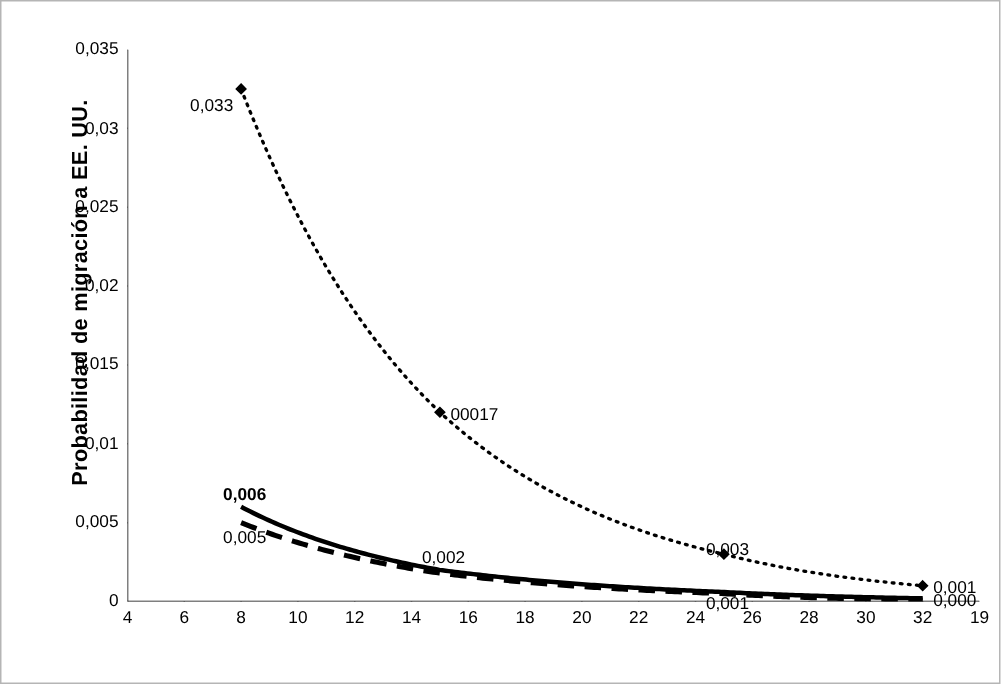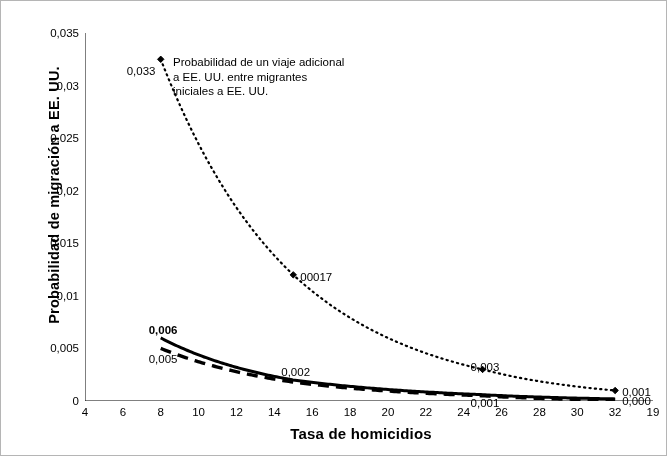--- a/index.html
+++ b/index.html
@@ -72,21 +72,20 @@
     line-height:14.5px;
     white-space:pre-line;
   }
 </style>
 </head>
 <body>
 
 <div id="chart-root">
 
   <div id="y-axis-title">Probabilidad de migración a EE. UU.</div>
-  <div id="x-axis-title">Tasa de homicidios</div>
 
   <div id="plot">
     <svg id="plot-svg" width="568" height="368">
         <g>
           <line x1="0" y1="0" x2="0" y2="368" stroke="#000" stroke-width="1"></line>
           <line x1="0" y1="368" x2="568" y2="368" stroke="#000" stroke-width="1"></line>
         </g>
         <line x1="-4" y1="368" x2="0" y2="368" stroke="#000" stroke-width="1"></line>
         <line x1="-4" y1="315.42857142857144" x2="0" y2="315.42857142857144" stroke="#000" stroke-width="1"></line>
         <line x1="-4" y1="262.8571428571429" x2="0" y2="262.8571428571429" stroke="#000" stroke-width="1"></line>
@@ -145,18 +144,15 @@
       <div class="xtick" style="left: 568px;">19</div>
       <div class="pt-label" style="left: 41.7333px; top: 32.2857px;">0,033</div>
       <div class="pt-label" style="left: 215.267px; top: 237.829px;">00017</div>
       <div class="pt-label" style="left: 385.6px; top: 322.457px; margin-top: 6px;">0,003</div>
       <div class="pt-label" style="left: 537.133px; top: 353.486px;">0,001</div>
       <div class="pt-label" style="left: 63.7333px; top: 290.914px; font-weight: bold;">0,006</div>
       <div class="pt-label" style="left: 63.7333px; top: 320.429px;">0,005</div>
       <div class="pt-label" style="left: 196.267px; top: 332.971px;">0,002</div>
       <div class="pt-label" style="left: 385.6px; top: 363.537px;">0,001</div>
       <div class="pt-label" style="left: 537.133px; top: 361.897px;">0,000</div>
-      <div class="annot" style="left: 88px; top: 22px;">Probabilidad de un viaje adicional
-a EE. UU. entre migrantes
-iniciales a EE. UU.</div>
     </div>
 
 </div>
 
 </body></html>

